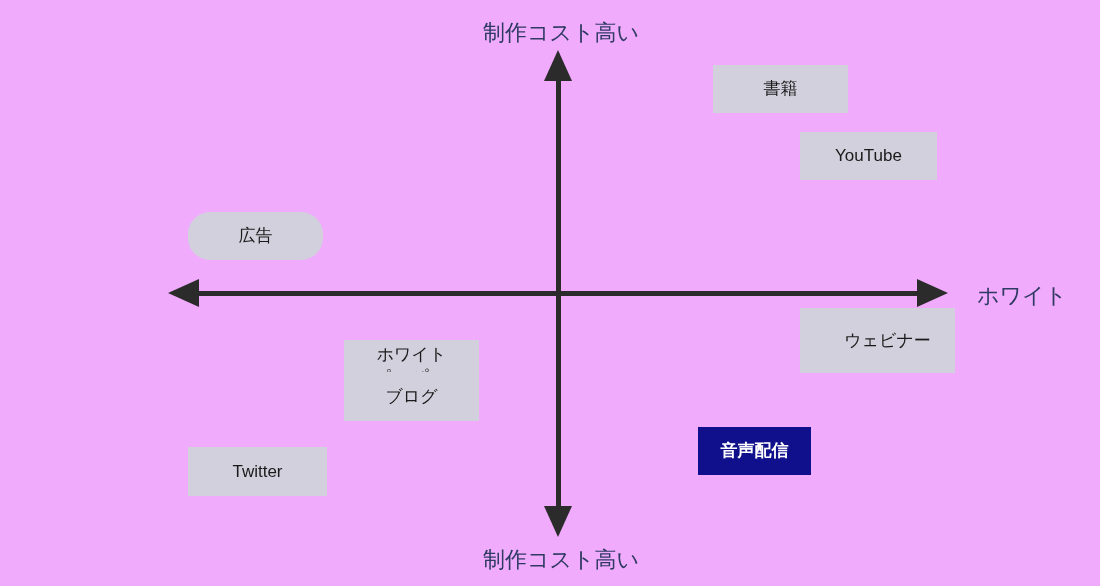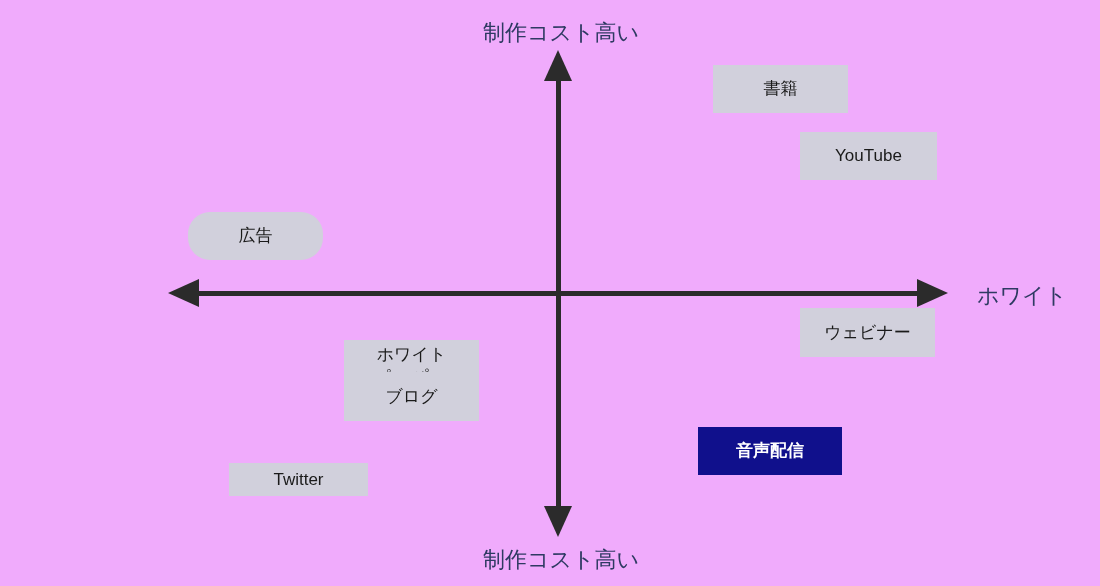--- a/index.html
+++ b/index.html
@@ -125,20 +125,20 @@
   <div class="arrow right"></div>
 
   <div class="axis-label top">制作コスト高い</div>
   <div class="axis-label bottom">制作コスト高い</div>
   <div class="axis-label right">ホワイト</div>
 
   <div id="items">
       <div class="item" style="left: 713px; top: 65px; width: 135px; height: 48px;">書籍</div>
       <div class="item" style="left: 800px; top: 124px; width: 137px; height: 48px; margin-top: 8px;">YouTube</div>
       <div class="item" style="left: 188px; top: 212px; width: 135px; height: 48px; border-radius: 22px;">広告</div>
-      <div class="item" style="left: 800px; top: 308px; width: 135px; height: 49px;">ウェビナー</div>
+      <div class="item" style="left: 800px; top: 308px; width: 135px; height: 65px; padding-left: 20px;">ウェビナー</div>
       <div class="item" style="left: 344px; top: 340px; width: 135px; height: 50px;">ホワイト
 ペーパー</div>
       <div class="item" style="left: 344px; top: 372px; width: 135px; height: 49px;">ブログ</div>
-      <div class="item highlight" style="left: 698px; top: 427px; width: 144px; height: 48px;">音声配信</div>
-      <div class="item" style="left: 188px; top: 463px; width: 139px; height: 33px; margin-left: 41px;">Twitter</div>
+      <div class="item highlight" style="left: 698px; top: 427px; width: 113px; height: 48px;">音声配信</div>
+      <div class="item" style="left: 188px; top: 447px; width: 139px; height: 49px;">Twitter</div>
     </div>
 </div>
 
 </body></html>

